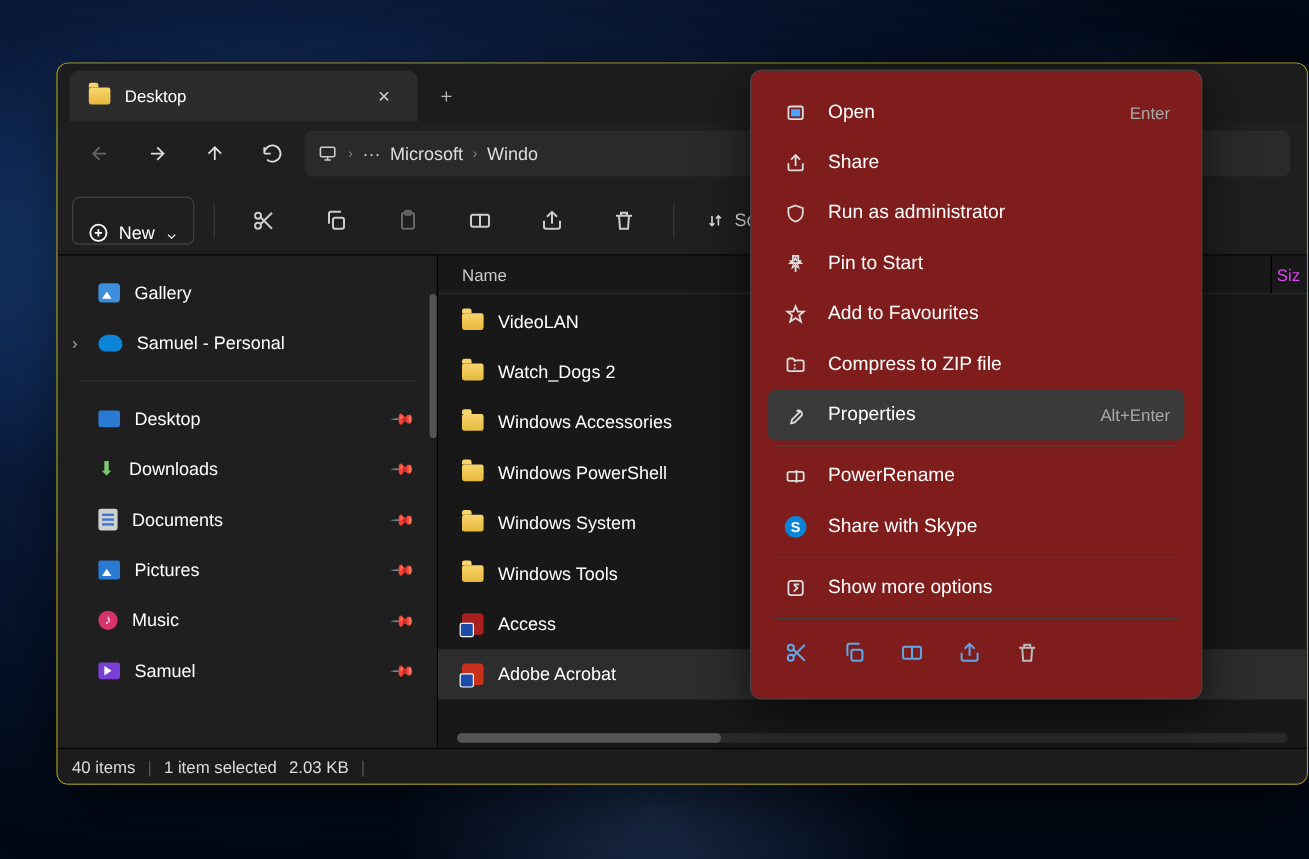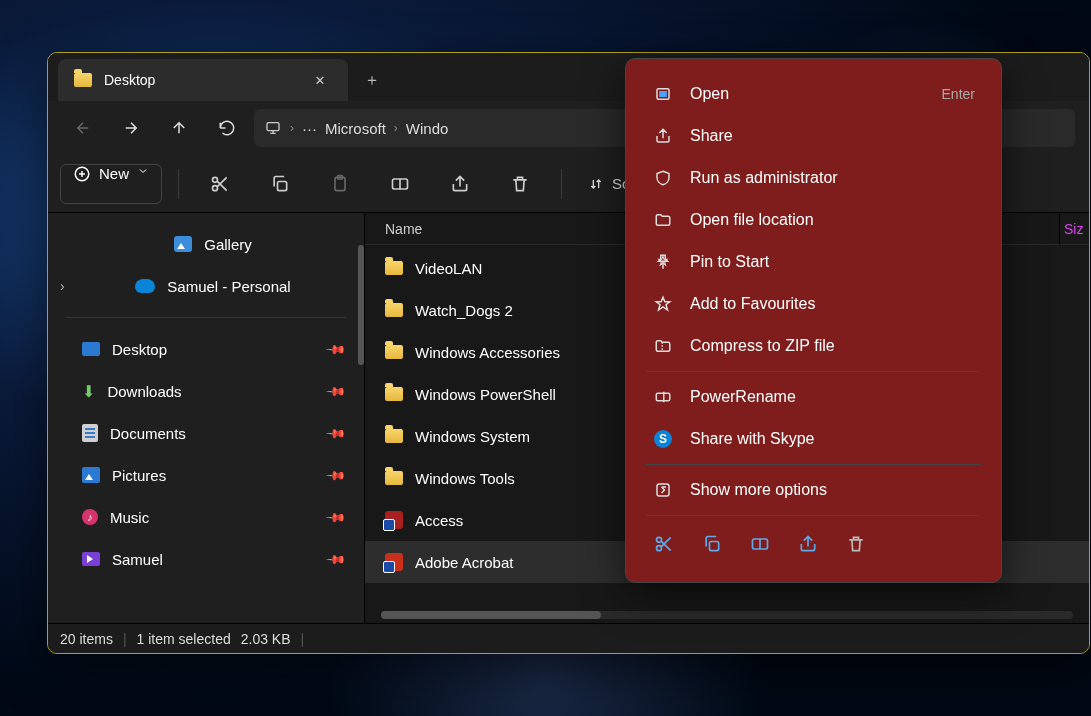--- a/index.html
+++ b/index.html
@@ -100,21 +100,21 @@
   display:flex; align-items:center;
   gap: 10px;
   padding: 0 12px;
   background:#1f1f1f;
   border-bottom:1px solid #000;
 }
 .new-btn {
   height:40px;
   border:1px solid #444;
   border-radius:6px;
-  display:flex; align-items:flex-start;
+  display:flex; align-items:flex-end;
   gap:8px;
   padding: 0 12px;
   color:#fff; font-size:15px;
 }
 .tool-btn {
   width:50px; height:40px;
   display:flex; align-items:center; justify-content:center;
   color:#ccc; border-radius:6px;
 }
 .tool-sep { width:1px; height:30px; background:#3a3a3a; margin:0 6px; }
@@ -133,21 +133,20 @@
   overflow:hidden;
   position:relative;
 }
 .sb-item {
   height: 42px;
   display:flex; align-items:center;
   gap: 12px;
   padding: 0 20px 0 34px;
   color:#fff; font-size:15px;
   position:relative;
-  justify-content:center;
 }
 .sb-item .pin {
   margin-left:auto;
   color:#888; font-size:13px;
   transform:rotate(45deg);
 }
 .sb-item.expandable::before{
   content:"›";
   position:absolute; left:12px;
   color:#aaa; font-size:14px;
@@ -482,21 +481,21 @@
             <span>Adobe Acrobat</span>
           </div>
       </div>
       <div class="hscroll">
           <div class="thumb"></div>
         </div>
     </div>
   </div>
 
   <div class="status">
-    <span>20 items</span>
+    <span>40 items</span>
     <span class="sep">|</span>
     <span>1 item selected</span>
     <span>2.03 KB</span>
     <span class="sep">|</span>
   </div>
 
   <div class="sizecol">Siz</div>
 </div>
 
 <div class="ctx">
@@ -522,28 +521,20 @@
     <span class="icon">
         <svg width="18" height="18" viewBox="0 0 24 24" fill="none" stroke="currentColor" stroke-width="2">
           <path d="M12 3l8 3v5c0 5-3.5 9-8 10-4.5-1-8-5-8-10V6l8-3z"></path>
         </svg>
       </span>
     <span>Run as administrator</span>
   </div>
   <div class="ctx-row">
     <span class="icon">
         <svg width="18" height="18" viewBox="0 0 24 24" fill="none" stroke="currentColor" stroke-width="2">
-          <path d="M3 7a2 2 0 0 1 2-2h4l2 2h8a2 2 0 0 1 2 2v8a2 2 0 0 1-2 2H5a2 2 0 0 1-2-2V7z"></path>
-        </svg>
-      </span>
-    <span>Open file location</span>
-  </div>
-  <div class="ctx-row">
-    <span class="icon">
-        <svg width="18" height="18" viewBox="0 0 24 24" fill="none" stroke="currentColor" stroke-width="2">
           <path d="M12 3l2 6h6l-5 4 2 7-5-4-5 4 2-7-5-4h6l2-6z" transform="scale(.7) translate(5 3)"></path>
           <path d="M9 3h6v5l3 3H6l3-3V3zm3 8v10"></path>
         </svg>
       </span>
     <span>Pin to Start</span>
   </div>
   <div class="ctx-row">
     <span class="icon">
         <svg width="18" height="18" viewBox="0 0 24 24" fill="none" stroke="currentColor" stroke-width="2">
           <path d="M12 3l2.5 6H21l-5 4 2 7-6-4-6 4 2-7-5-4h6.5L12 3z"></path>
@@ -552,20 +543,29 @@
     <span>Add to Favourites</span>
   </div>
   <div class="ctx-row">
     <span class="icon">
         <svg width="18" height="18" viewBox="0 0 24 24" fill="none" stroke="currentColor" stroke-width="2">
           <path d="M3 7a2 2 0 0 1 2-2h4l2 2h8a2 2 0 0 1 2 2v8a2 2 0 0 1-2 2H5a2 2 0 0 1-2-2V7z"></path>
           <path d="M11 7v2m0 2v2m0 2v2"></path>
         </svg>
       </span>
     <span>Compress to ZIP file</span>
+  </div>
+  <div class="ctx-row hover">
+    <span class="icon">
+        <svg width="18" height="18" viewBox="0 0 24 24" fill="none" stroke="currentColor" stroke-width="2">
+          <path d="M14 7a4 4 0 0 1 5 5l-8 8-4 1 1-4 8-8a4 4 0 0 1-2-2z"></path>
+        </svg>
+      </span>
+    <span>Properties</span>
+    <span class="shortcut">Alt+Enter</span>
   </div>
 
   <div class="ctx-sep"></div>
 
   <div class="ctx-row">
     <span class="icon i-blue">
         <svg width="18" height="18" viewBox="0 0 24 24" fill="none" stroke="currentColor" stroke-width="2">
           <rect x="3" y="7" width="18" height="10" rx="2"></rect>
           <path d="M13 5v14"></path>
         </svg>

